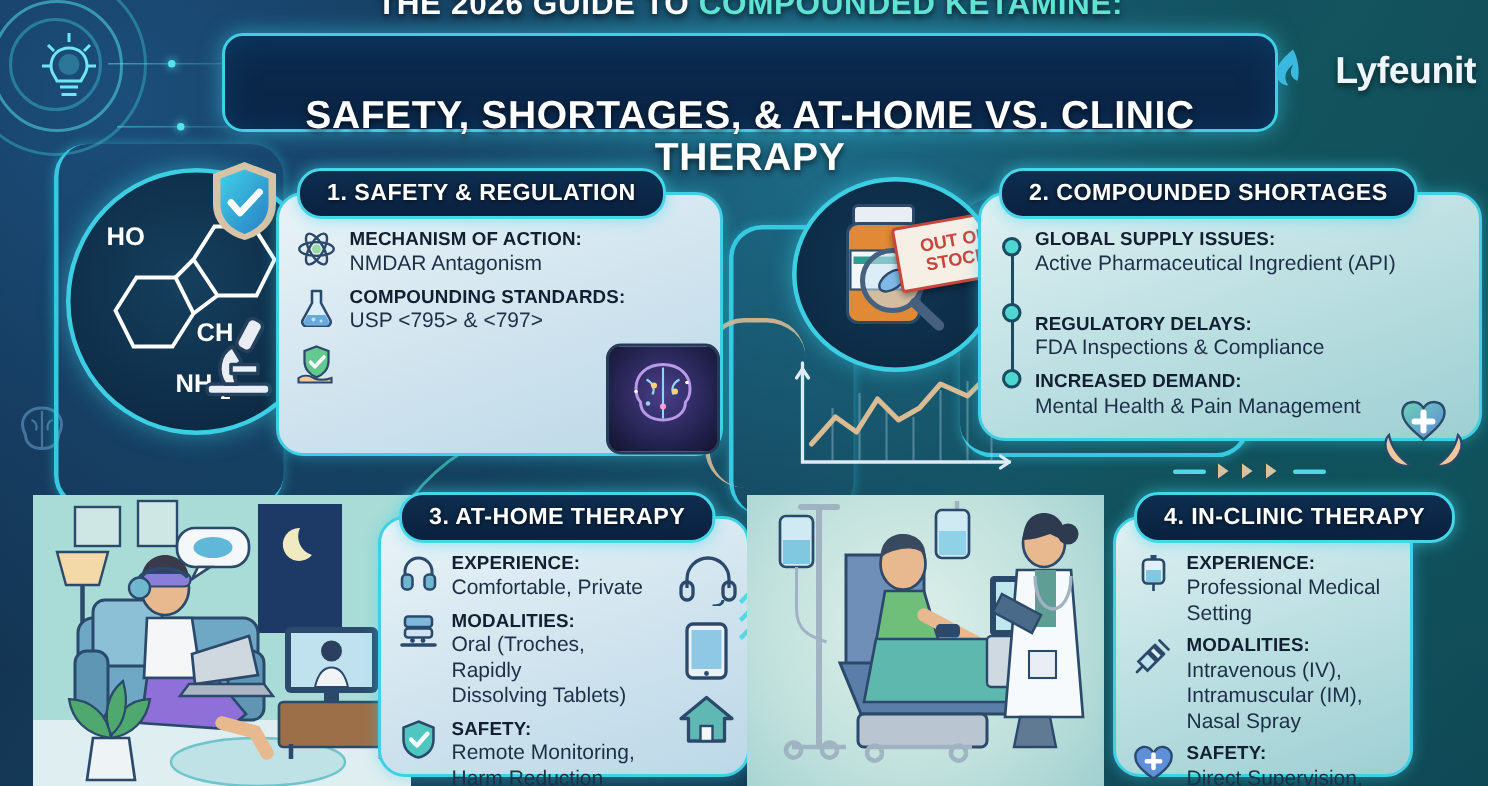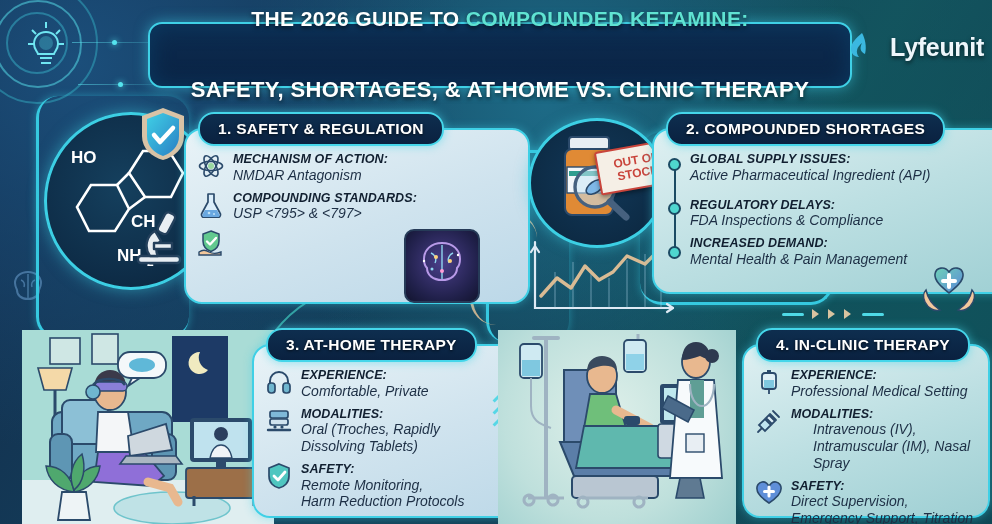--- a/index.html
+++ b/index.html
@@ -27,48 +27,48 @@
   
   .title-bar{
     position:absolute;left:148px;top:22px;width:700px;height:62px;
     background:linear-gradient(180deg,#0c2c50 0%,#0a2344 100%);
     border:2px solid #3fd0e6;border-radius:14px;
     box-shadow:0 0 14px rgba(63,208,230,.55), inset 0 0 22px rgba(12,60,100,.9);
     display:flex;flex-direction:column;align-items:center;justify-content:center;
     text-align:center;line-height:1.08;gap:44px;
   }
   .title-l1{font-size:21px;font-weight:bold;letter-spacing:.4px;text-shadow:0 2px 4px rgba(0,0,0,.65);}
-  .title-l2{font-size:22px;font-weight:bold;letter-spacing:.4px;text-shadow:0 2px 4px rgba(0,0,0,.65);margin-top:3px;}
+  .title-l2{font-size:26px;font-weight:bold;letter-spacing:.4px;text-shadow:0 2px 4px rgba(0,0,0,.65);margin-top:3px;}
   .accent{color:#5fe3d2;}
   .logo{position:absolute;right:8px;top:32px;display:flex;align-items:center;gap:20px;}
   .logo-mark{width:22px;height:30px;}
   .logo-text{font-size:25px;font-weight:bold;color:#eef6fb;letter-spacing:-.3px;text-shadow:0 2px 4px rgba(0,0,0,.6);}
 
   
-  .panel{position:absolute;border-radius:12px;padding-left:48px;}
+  .panel{position:absolute;border-radius:12px;}
   .panel-body{
     position:absolute;left:0;right:0;top:16px;bottom:0;
     border:2px solid #3fd0e6;border-radius:18px;
     box-shadow:0 0 10px rgba(63,208,230,.45);
   }
   .p1 .panel-body,.p3 .panel-body{background:linear-gradient(160deg,#e9f3f7 0%,#cfe3ee 55%,#bcd8e8 100%);}
   .p2 .panel-body,.p4 .panel-body{background:linear-gradient(160deg,#dff0f2 0%,#bcdfe2 50%,#9ecfd3 100%);}
   .panel-head{
     position:absolute;left:14px;top:0;height:30px;padding:0 18px;
     background:linear-gradient(180deg,#0e2e4f 0%,#0a2140 100%);
     border:2px solid #45d6ea;border-radius:16px;
     box-shadow:0 0 10px rgba(69,214,234,.6);
     display:flex;align-items:center;z-index:3;
   }
   .panel-head span{font-size:15.5px;font-weight:bold;color:#fff;letter-spacing:.3px;white-space:nowrap;
     text-shadow:0 1px 3px rgba(0,0,0,.7);}
   .items{position:absolute;left:14px;right:10px;top:40px;}
   .item{display:flex;gap:9px;margin-bottom:7px;align-items:flex-start;}
   .ico{flex:0 0 auto;width:26px;height:26px;margin-top:1px;}
-  .itxt{color:#15263a;font-style:italic;}
+  .itxt{color:#15263a;}
   .ihead{font-size:12.5px;font-weight:bold;letter-spacing:.1px;color:#111f30;line-height:1.18;}
   .idesc{font-size:14px;color:#1d2f45;line-height:1.2;}
 
   
   .tl{position:absolute;left:16px;top:44px;bottom:18px;width:14px;}
   .tl-line{position:absolute;left:6px;top:8px;bottom:26px;width:2px;background:#1b4a63;}
   .tl-dot{position:absolute;left:0;width:13px;height:13px;border-radius:50%;border:2.5px solid #1b4a63;background:#4fd6cf;box-sizing:border-box;}
   .p2 .items{left:38px;}
 
   
@@ -281,21 +281,21 @@
     </div>
 
     <div class="tl">
       <div class="tl-line"></div>
       <div class="tl-dot" style="top:2px;"></div>
       <div class="tl-dot" style="top:46px;"></div>
       <div class="tl-dot" style="top:90px;"></div>
     </div>
 
     <div class="items">
-      <div class="item" style="margin-bottom:14px;">
+      <div class="item" style="margin-bottom:25px;">
         <div class="itxt">
           <div class="ihead">GLOBAL SUPPLY ISSUES:</div>
           <div class="idesc">Active Pharmaceutical Ingredient (API)</div>
         </div>
       </div>
       <div class="item">
         <div class="itxt">
           <div class="ihead">REGULATORY DELAYS:</div>
           <div class="idesc">FDA Inspections &amp; Compliance</div>
         </div>
@@ -514,21 +514,21 @@
           <g stroke="#2b4a6b" stroke-width="1.8" fill="none" stroke-linecap="round">
             <path d="M17 3l6 6"></path>
               <path d="M14 6l6 6"></path>
             <path d="M6 20l-4 4"></path>
           </g>
           <path d="M9 11l6 6-6 6-6-6z" fill="#bfe4f0" stroke="#2b4a6b" stroke-width="1.8"></path>
           <path d="M13 7l6 6-3 3-6-6z" fill="#dfeff6" stroke="#2b4a6b" stroke-width="1.8"></path>
         </svg>
         <div class="itxt">
           <div class="ihead">MODALITIES:</div>
-          <div class="idesc" style="white-space:pre-line;margin-left:22px;">Intravenous (IV),
+          <div class="idesc" style="white-space:pre-line;">Intravenous (IV),
 Intramuscular (IM), Nasal Spray</div>
         </div>
       </div>
 
       <div class="item">
         <svg class="ico" viewBox="0 0 26 26">
           <path d="M13 23C7 19 1 14 1 9a6 6 0 0 1 12-2 6 6 0 0 1 12 2c0 5-6 10-12 14z" fill="#5f8fd8" stroke="#2b4a6b" stroke-width="1.6"></path>
           <path d="M13 7v9M8.5 11.5h9" stroke="#fff" stroke-width="3" stroke-linecap="round"></path>
         </svg>
         <div class="itxt">

